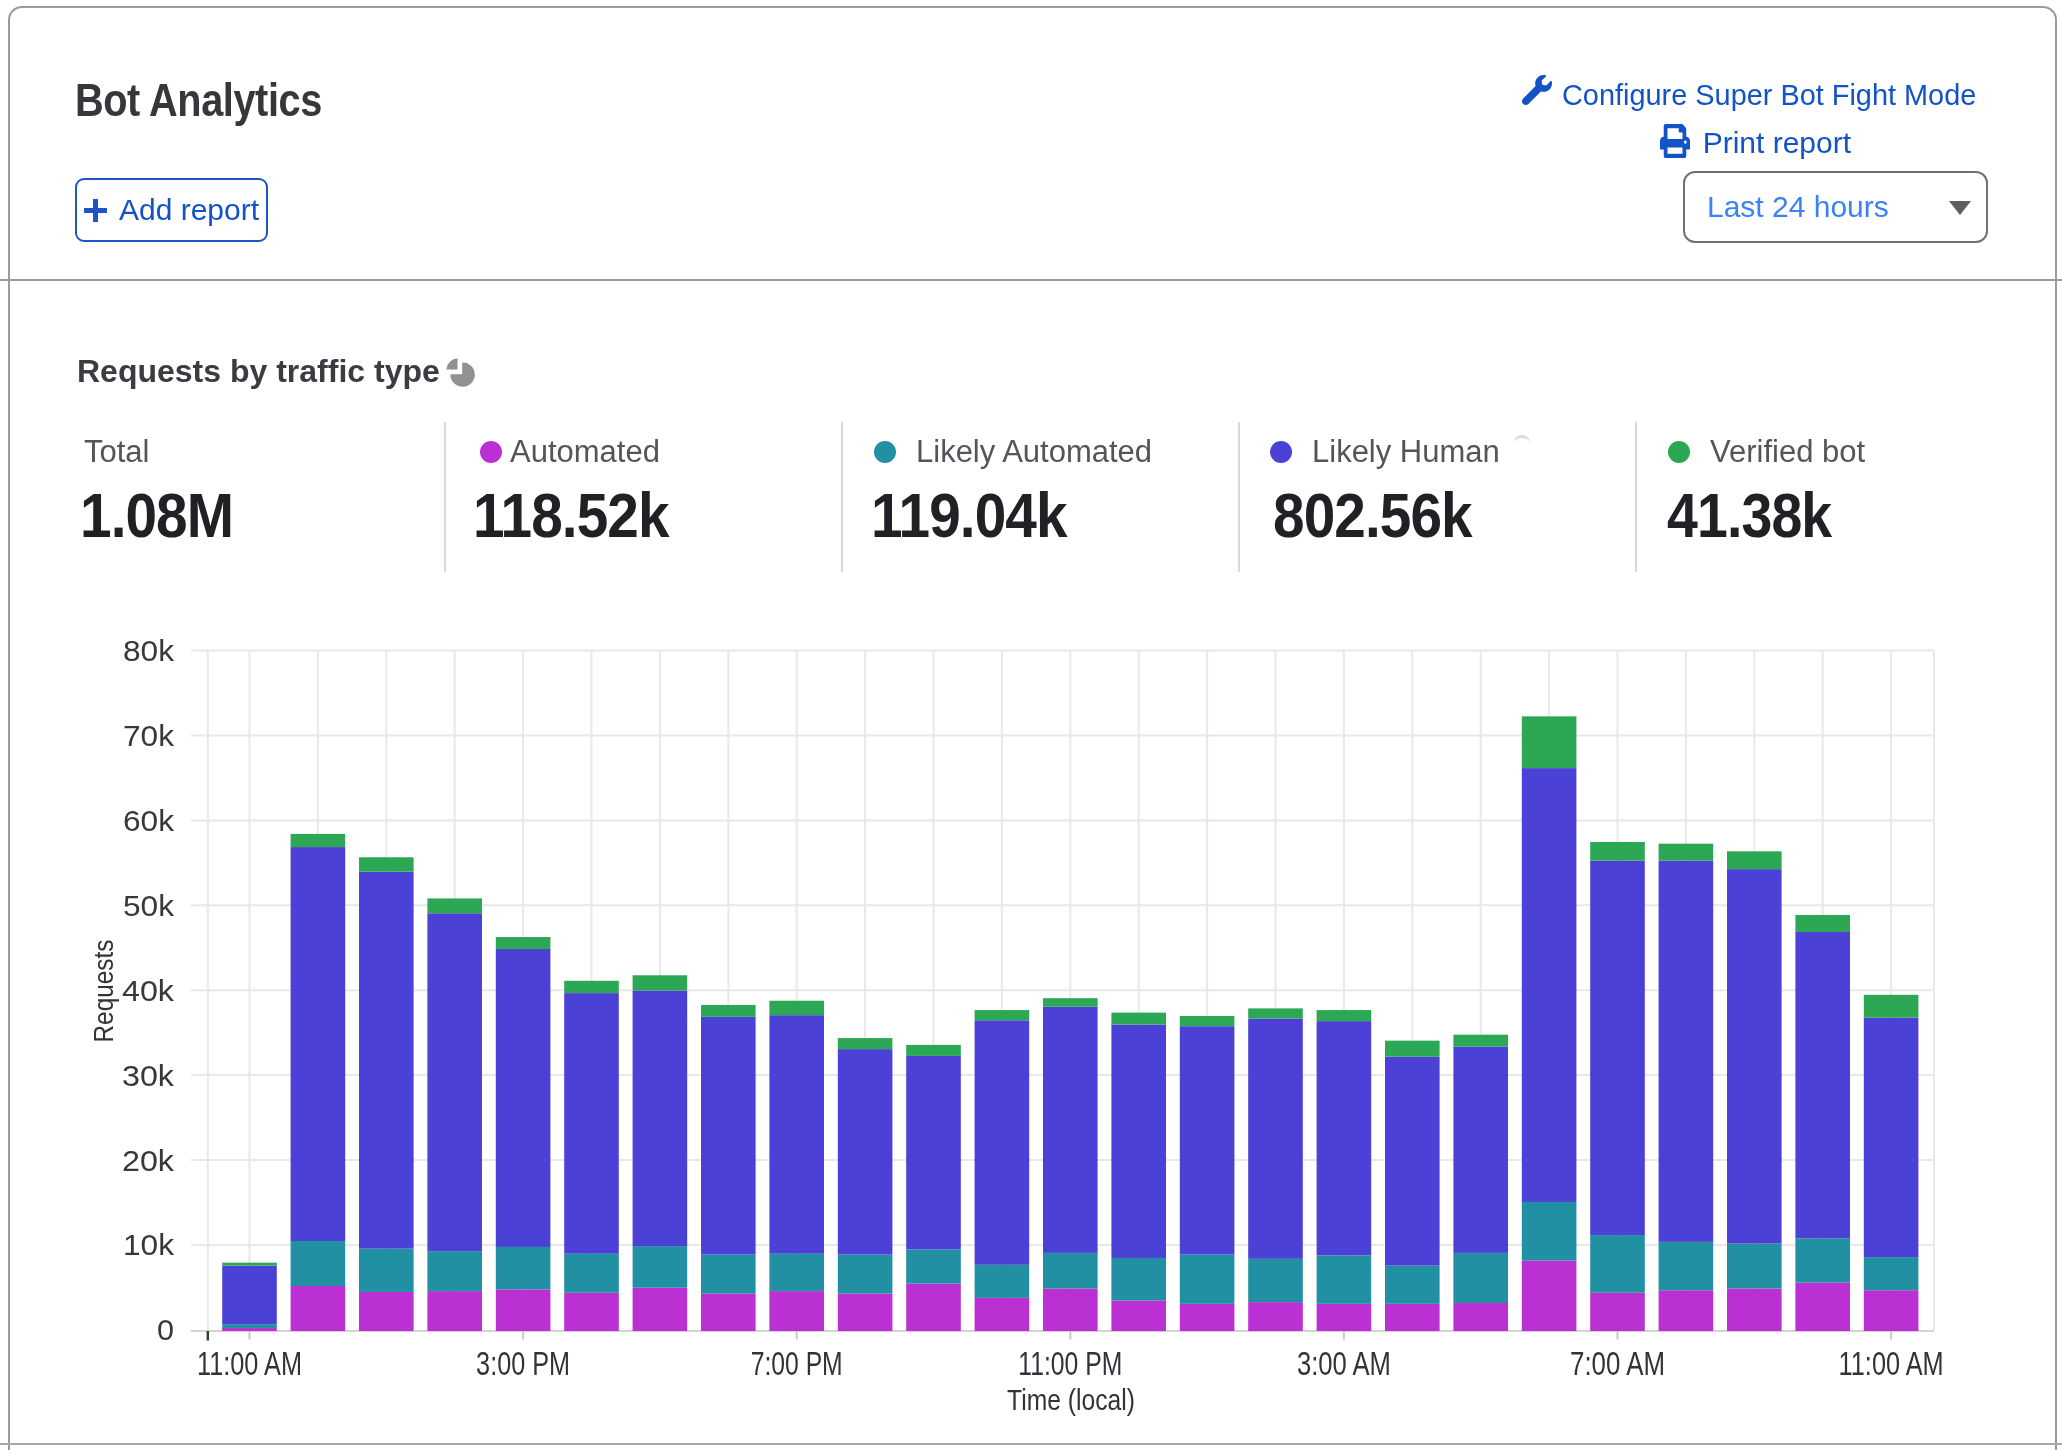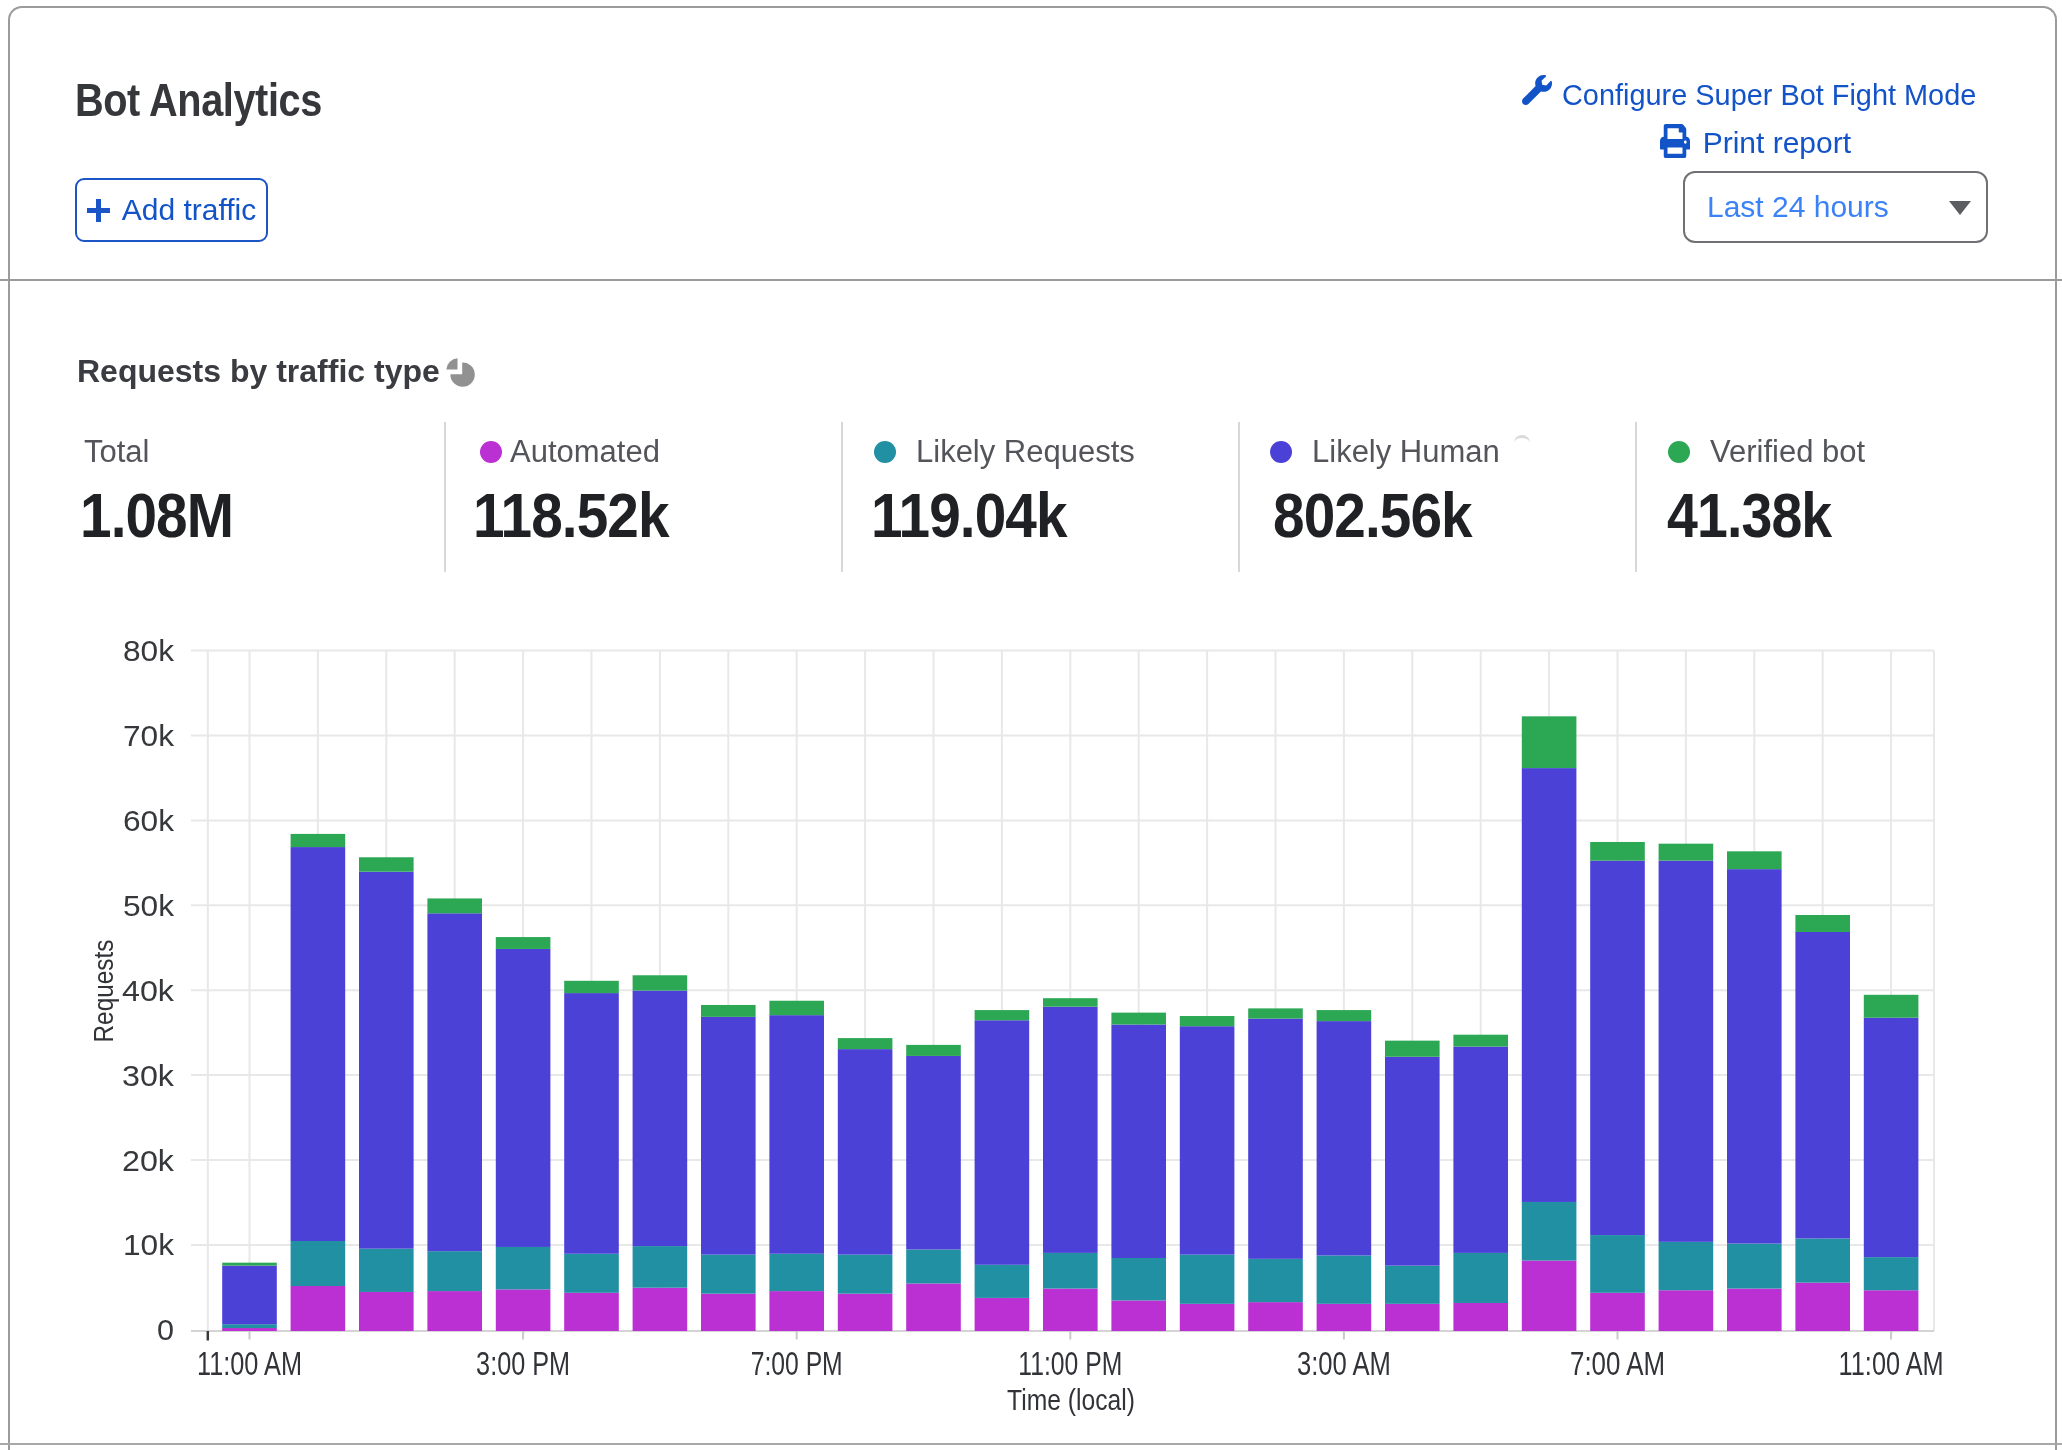--- a/index.html
+++ b/index.html
@@ -45,21 +45,21 @@
       <span style="position:relative;top:-2px">
         <svg width="30" height="34" viewBox="0 0 512 512" preserveAspectRatio="none" style="display:block">
           <path fill="#1353c8" d="M448 192V77.25c0-8.49-3.37-16.62-9.37-22.63L393.37 9.37c-6-6-14.14-9.37-22.63-9.37H96C78.33 0 64 14.33 64 32v160c-35.35 0-64 28.65-64 64v112c0 8.84 7.16 16 16 16h48v96c0 17.67 14.33 32 32 32h320c17.67 0 32-14.33 32-32v-96h48c8.84 0 16-7.16 16-16V256c0-35.35-28.65-64-64-64zm-64 256H128v-96h256v96zm0-224H128V64h192v48c0 8.84 7.16 16 16 16h48v96zm48 72c-13.25 0-24-10.75-24-24 0-13.26 10.75-24 24-24s24 10.74 24 24c0 13.25-10.75 24-24 24z"></path>
         </svg>
       </span>
       <span>Print report</span>
     </span>
 </div>
 <div class="btn">
     <span class="plus"></span>
-    <span>Add traffic</span>
+    <span>Add report</span>
   </div>
 <div class="select">
     <span>Last 24 hours</span>
     <span class="caret"></span>
   </div>
 <div class="hdiv" style="top:279px"></div>
 <div class="h2">
     <span>Requests by traffic type</span>
     <svg width="32" height="32" viewBox="0 0 32 32" style="display:block">
       <path fill="#919191" d="M13.5 2.3 A 12.2 12.2 0 0 0 2.3 13.5 L 13.5 13.5 Z"></path>
@@ -75,21 +75,21 @@
 <div class="stat" style="left:480px">
     <div class="slabel">
       <span class="dot" style="background:#bb30d2"></span>
       <span style="margin-left:8px">Automated</span>
     </div>
     <div><span class="snum" style="transform:scaleX(0.9);margin-left:-7px">118.52k</span></div>
   </div>
 <div class="stat" style="left:874px">
     <div class="slabel">
       <span class="dot" style="background:#2090a2"></span>
-      <span style="margin-left:20px">Likely Requests</span>
+      <span style="margin-left:20px">Likely Automated</span>
     </div>
     <div><span class="snum" style="transform:scaleX(0.9);margin-left:-3px">119.04k</span></div>
   </div>
 <div class="stat" style="left:1270px">
     <div class="slabel">
       <span class="dot" style="background:#4b41d6"></span>
       <span style="margin-left:20px">Likely Human</span>
     </div>
     <div><span class="snum" style="transform:scaleX(0.9);margin-left:3px">802.56k</span></div>
   </div>

